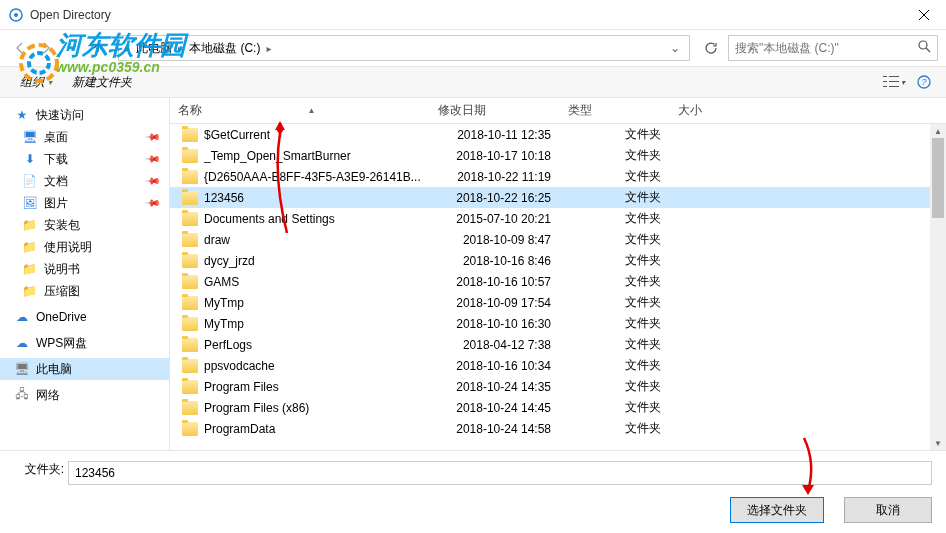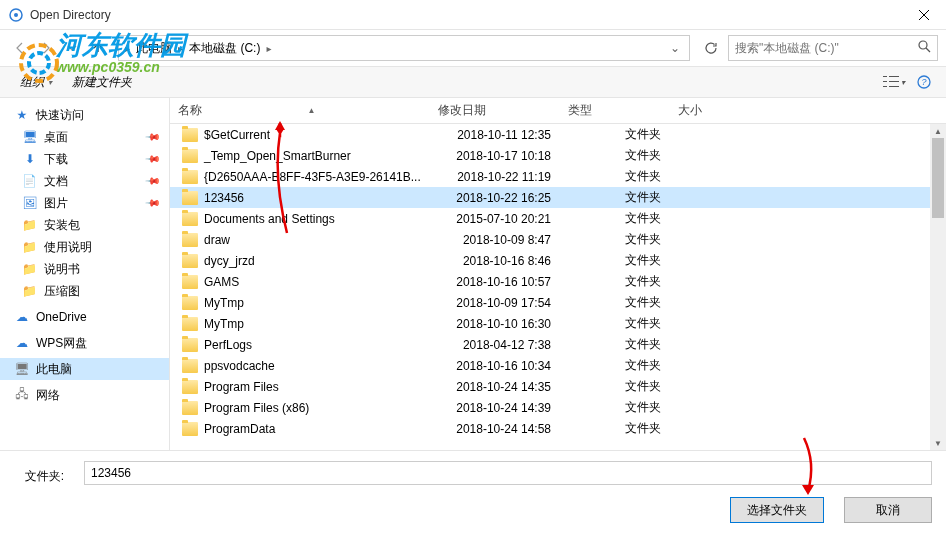--- a/index.html
+++ b/index.html
@@ -54,21 +54,21 @@
 
 .watermark { position: absolute; top: 28px; left: 10px; font-size: 26px; font-weight: bold; pointer-events: none; opacity: 0.95; font-style: italic; }
 .wm-text { color: #0099e5; }
 .wm-url { font-size: 14px; color: #6ab82e; font-weight: bold; margin-top: -4px; }
 .wm-logo { position: absolute; left: 8px; top: 14px; }
 
 .red-arrow1 { position: absolute; left: 275px; top: 118px; pointer-events: none; }
 .red-arrow2 { position: absolute; right: 122px; top: 433px; pointer-events: none; }
 
 .bottombar { border-top: 1px solid #e5e5e5; padding: 10px 14px; background: #fff; }
-.folder-row { display: flex; align-items: flex-end; gap: 20px; font-size: 12px; margin-bottom: 12px; }
+.folder-row { display: flex; align-items: flex-start; gap: 4px; font-size: 12px; margin-bottom: 12px; }
 .folder-label { width: 50px; text-align: right; }
 .folder-input { flex: 1; height: 24px; border: 1px solid #ccc; padding: 0 6px; font-size: 12px; outline: none; }
 .btn-row { display: flex; justify-content: flex-end; gap: 20px; }
 .btn { min-width: 88px; height: 26px; border: 1px solid #adadad; background: #e1e1e1; font-size: 12px; cursor: pointer; padding: 0 16px; }
 .btn.primary { border: 1px solid #0078d7; }
 
 .scrollbar-track { position: absolute; right: 0; top: 26px; bottom: 0; width: 16px; background: #f0f0f0; }
 .scrollbar-thumb { position: absolute; left: 2px; right: 2px; top: 14px; height: 80px; background: #c1c1c1; border-radius: 0; }
 .scroll-arrow { position: absolute; left: 0; right: 0; height: 14px; display: flex; align-items: center; justify-content: center; font-size: 8px; color: #666; }
 .scroll-arrow.up { top: 0; }
@@ -372,21 +372,21 @@
           </div>
     <div class="col col-date">2018-10-24 14:35</div>
     <div class="col col-type">文件夹</div>
     <div class="col col-size"></div>
         </div>
         <div class="row">
     <div class="col col-name">
             <span class="folder-glyph"></span>
             <span>Program Files (x86)</span>
           </div>
-    <div class="col col-date">2018-10-24 14:39</div>
+    <div class="col col-date">2018-10-24 14:45</div>
     <div class="col col-type">文件夹</div>
     <div class="col col-size"></div>
         </div>
         <div class="row">
     <div class="col col-name">
             <span class="folder-glyph"></span>
             <span>ProgramData</span>
           </div>
     <div class="col col-date">2018-10-24 14:58</div>
     <div class="col col-type">文件夹</div>

